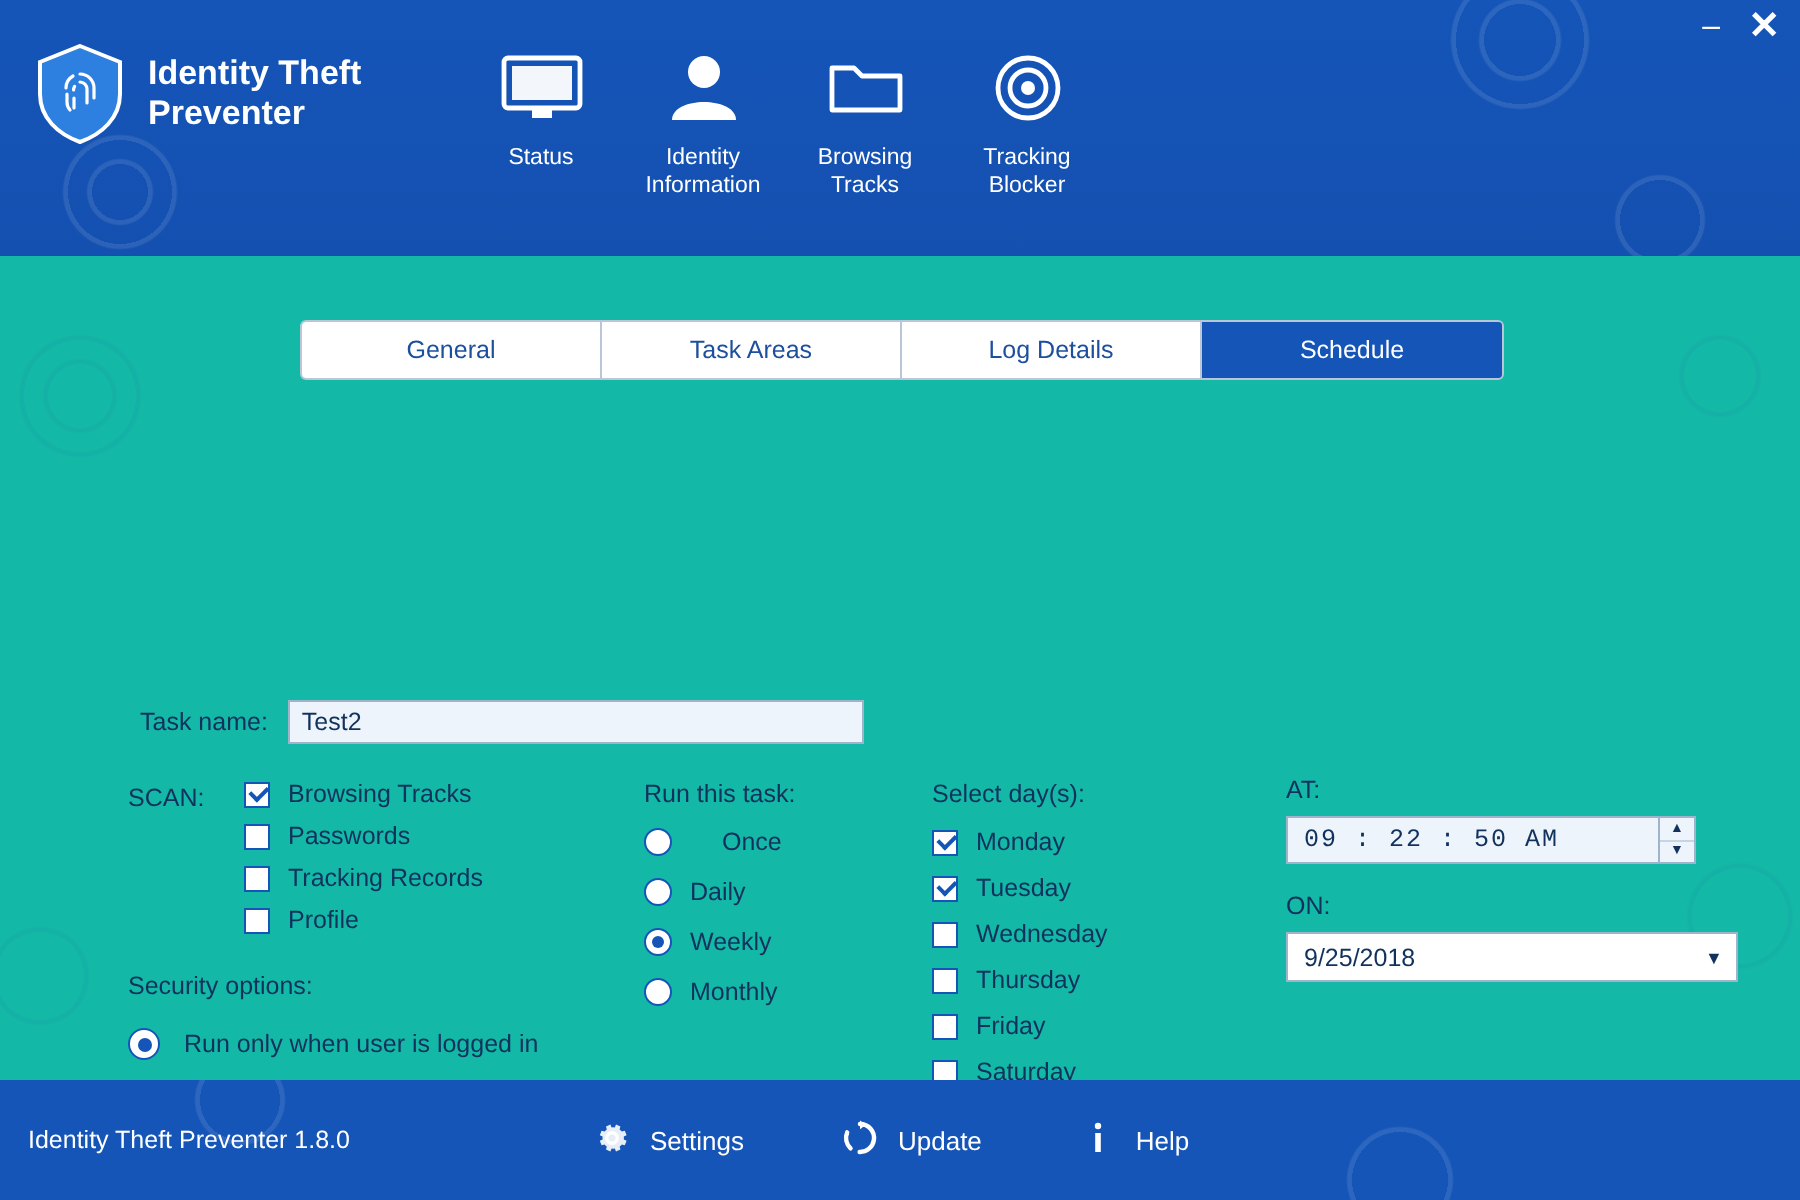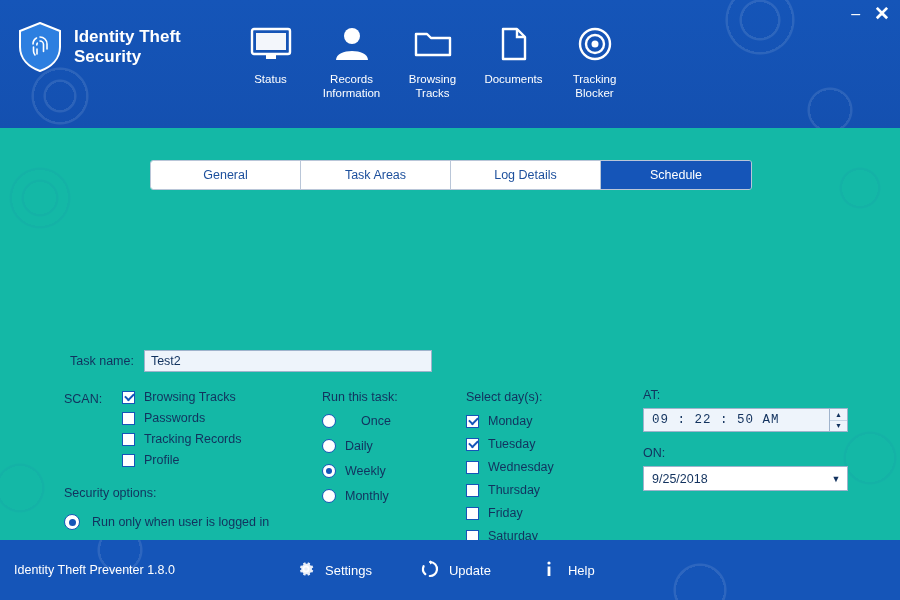--- a/index.html
+++ b/index.html
@@ -181,21 +181,21 @@
     display: flex; flex-direction: column;
     border-left: 1px solid #9fb3cc;
   }
   .spin div {
     flex: 1; display: flex; align-items: center; justify-content: center;
     font-size: 7px; color: #12325e; background: #eef4fb; cursor: pointer;
   }
   .spin div:first-child { border-bottom: 1px solid #c7d4e4; }
 
   .date-box {
-    width: 205px; height: 25px;
+    width: 226px; height: 25px;
     border: 1px solid #9fb3cc; background: #ffffff;
     display: flex; align-items: center; justify-content: space-between;
     padding: 0 0 0 8px;
   }
   .date-text { font-size: 12.5px; color: #12325e; }
   .date-arrow { width: 22px; text-align: center; font-size: 9px; color: #12325e; }
 
   
   .footer {
     position: relative;
@@ -234,21 +234,21 @@
           <path d="M22 19 a3.5 3.5 0 0 1 3.5 3.5 v7"></path>
           <path d="M15 22 a7 7 0 0 1 3.5 -6"></path>
           <path d="M15.5 25 v4 a6 6 0 0 0 1.5 4"></path>
           <path d="M18.8 23 a3.2 3.2 0 0 1 0.5 -1.8"></path>
           <path d="M19 27 v5"></path>
         </g>
       </svg>
     </span>
     <div class="logo-text">
       <div>Identity Theft</div>
-      <div>Security</div>
+      <div>Preventer</div>
     </div>
   </div>
 
   <div class="nav">
     <div class="nav-item">
       <span class="nav-icon">
         <svg width="42" height="34" viewBox="0 0 42 34">
             <rect x="2" y="2" width="38" height="25" rx="2" fill="none" stroke="#ffffff" stroke-width="2.4"></rect>
             <rect x="6" y="6" width="30" height="17" fill="#ffffff" opacity="0.95"></rect>
             <rect x="16" y="28" width="10" height="4" fill="#ffffff"></rect>
@@ -258,43 +258,34 @@
     </div>
 
 
     <div class="nav-item active">
       <span class="nav-icon">
         <svg width="42" height="36" viewBox="0 0 42 36">
             <circle cx="21" cy="10" r="8" fill="#ffffff"></circle>
             <path d="M5 34 C5 22 37 22 37 34 Z" fill="#ffffff"></path>
           </svg>
       </span>
-      <div class="nav-label">Records
+      <div class="nav-label">Identity
 Information</div>
     </div>
 
     <div class="nav-item">
       <span class="nav-icon">
         <svg width="42" height="34" viewBox="0 0 42 34">
             <path d="M4 7 h11 l4 4 h19 v17 H4 Z" fill="none" stroke="#ffffff" stroke-width="2.4" stroke-linejoin="round"></path>
           </svg>
       </span>
       <div class="nav-label">Browsing
 Tracks</div>
     </div>
 
-    <div class="nav-item">
-      <span class="nav-icon">
-        <svg width="42" height="36" viewBox="0 0 42 36">
-            <path d="M10 3 h14 l8 8 v22 H10 Z" fill="none" stroke="#ffffff" stroke-width="2.4" stroke-linejoin="round"></path>
-            <path d="M24 3 v8 h8" fill="none" stroke="#ffffff" stroke-width="2.4"></path>
-          </svg>
-      </span>
-      <div class="nav-label">Documents</div>
-    </div>
 
     <div class="nav-item">
       <span class="nav-icon">
         <svg width="42" height="36" viewBox="0 0 42 36">
             <circle cx="21" cy="18" r="15" fill="none" stroke="#ffffff" stroke-width="2.4"></circle>
             <circle cx="21" cy="18" r="9" fill="none" stroke="#ffffff" stroke-width="2.4"></circle>
             <circle cx="21" cy="18" r="3.5" fill="#ffffff"></circle>
           </svg>
       </span>
       <div class="nav-label">Tracking

